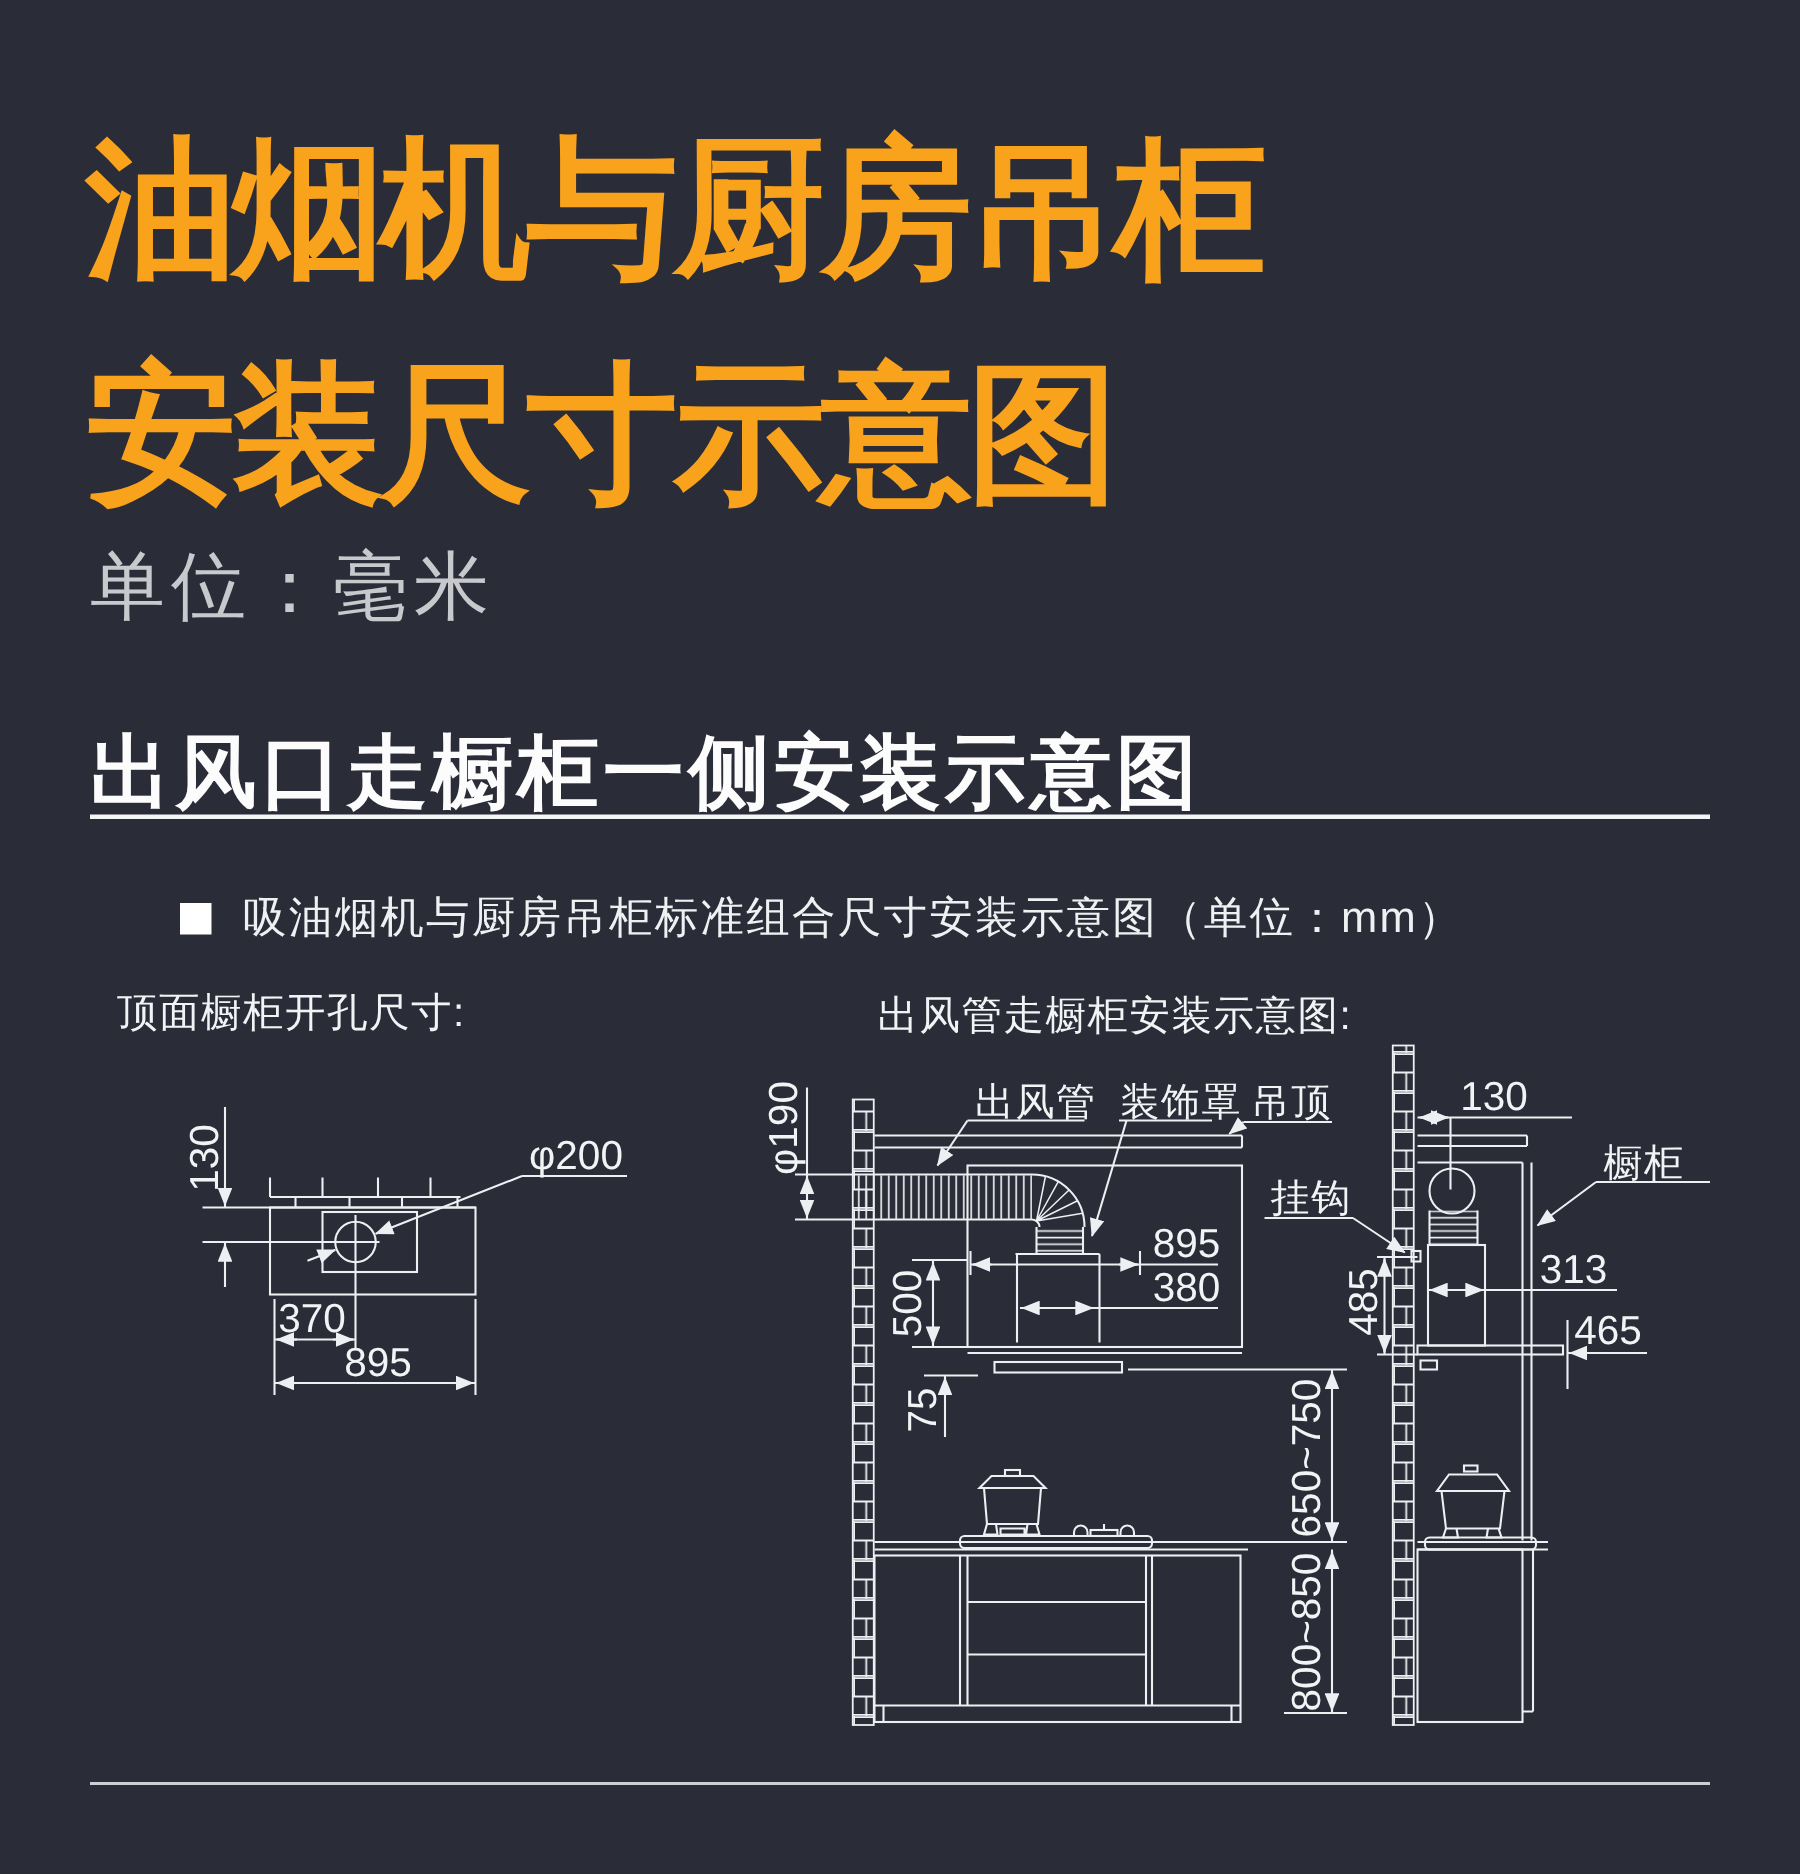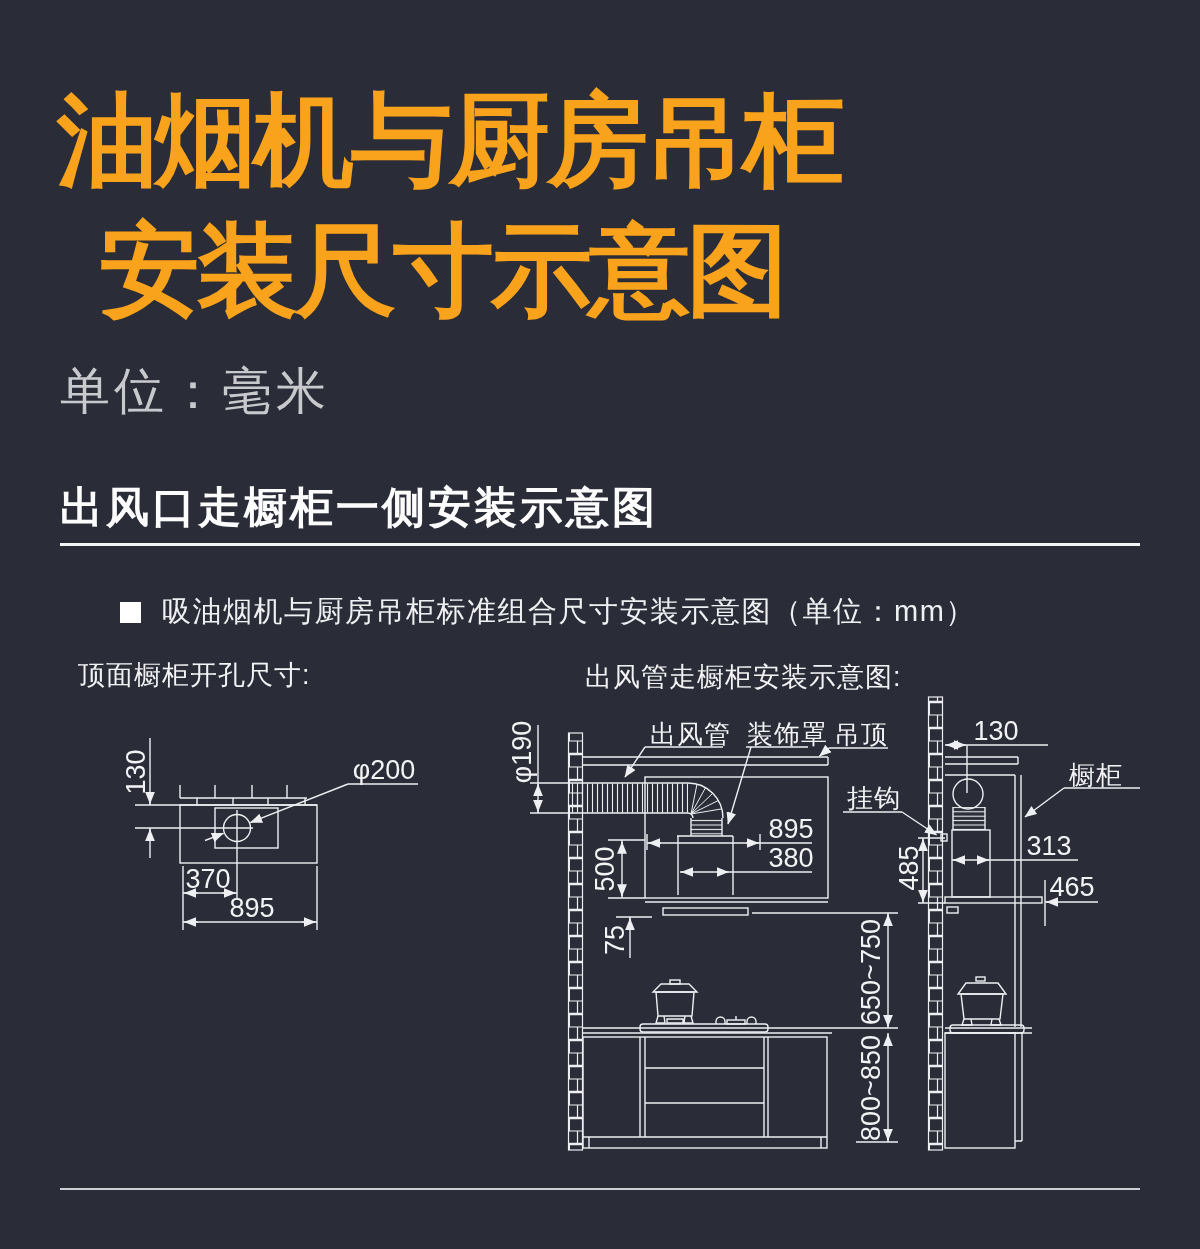--- a/index.html
+++ b/index.html
@@ -9,28 +9,28 @@
     font-family:"Liberation Sans","DejaVu Sans",sans-serif;
     position:relative;overflow:hidden;
   }
   #page{position:absolute;inset:0;width:1076px;height:1249px;background:#2a2c37;}
   .title-line{
     position:absolute;left:57px;
     font-size:101px;font-weight:bold;letter-spacing:-3px;
     color:#f9a21b;white-space:nowrap;line-height:1;
   }
   #title1{top:90px;}
-  #title2{top:220px;margin-left:42px;}
+  #title2{top:240px;}
   .unit-note{
     position:absolute;left:60px;top:358px;
     font-size:50px;color:#c7c9cd;letter-spacing:4px;white-space:nowrap;
   }
   .section-heading{
     position:absolute;left:60px;top:479px;
-    font-size:43px;font-weight:bold;color:#fcfcfd;letter-spacing:3px;white-space:nowrap;
+    font-size:54px;font-weight:bold;color:#fcfcfd;letter-spacing:3px;white-space:nowrap;
   }
   .heading-rule{
     position:absolute;left:60px;top:543px;width:1080px;height:3px;background:#f4f5f6;
   }
   .bullet-row{
     position:absolute;left:72px;top:592px;display:flex;align-items:center;gap:21px;padding-left:48px;
   }
   .bullet-square{width:21px;height:21px;background:#ffffff;flex:0 0 auto;}
   .bullet-text{font-size:29px;color:#eef0f2;letter-spacing:1.5px;white-space:nowrap;}
   #drawing{position:absolute;left:0;top:640px;}

